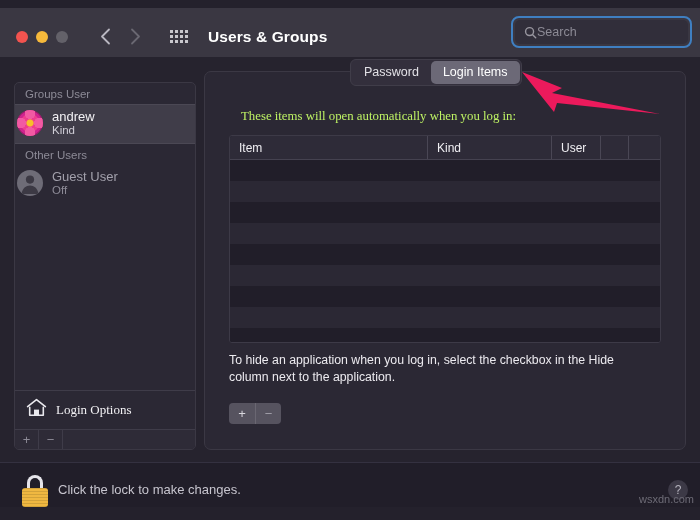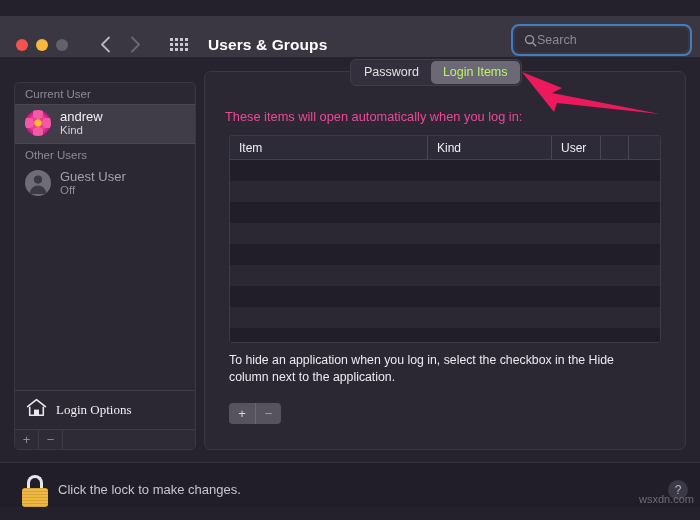--- a/index.html
+++ b/index.html
@@ -21,21 +21,21 @@
     position: relative;
     width: 700px;
     height: 520px;
     background: #24212c;
     overflow: hidden;
   }
 
   
   .titlebar {
     position: absolute;
-    left: 0; top: 16px;
+    left: 0; top: 8px;
     width: 700px; height: 57px;
     background: #3a3742;
     display: flex;
     align-items: center;
   }
 
   .traffic {
     display: flex;
     align-items: center;
     gap: 8px;
@@ -133,21 +133,21 @@
   .grouphdr {
     font-size: 11.5px;
     color: #8d8b97;
     padding: 5px 0 4px 10px;
   }
 
   .userrow {
     display: flex;
     align-items: center;
     gap: 9px;
-    padding: 4px 0 5px 10px;
+    padding: 4px 0 5px 2px;
   }
   .userrow.selected {
     background: #403d49;
     border-top: 1px solid #4b4854;
     border-bottom: 1px solid #4b4854;
   }
 
   .avatar {
     width: 26px; height: 26px;
     border-radius: 50%;
@@ -244,28 +244,29 @@
   }
   .tab {
     font-size: 12.5px;
     color: #e2e1e6;
     padding: 4px 12px 5px;
     border-radius: 5px;
     white-space: nowrap;
   }
   .tab.active {
     background: #6c6977;
+    color: #ffffff;
+  }
+
+  .panel-lead {
+    position: absolute;
+    left: 36px; top: 37px;
+    font-size: 12.8px;
     color: #bef264;
-  }
-
-  .panel-lead {
-    position: absolute;
-    left: 20px; top: 37px;
-    font-size: 12.8px;
-    color: #ec4899;
+    font-family: Liberation Serif, serif;
   }
 
   .table {
     position: absolute;
     left: 24px; top: 63px;
     width: 432px; height: 208px;
     background: #211e29;
     border: 1px solid #3d3a47;
     border-radius: 3px;
     overflow: hidden;
@@ -449,21 +450,21 @@
         </span>
         <span class="search-ph">Search</span>
       </div>
     </div>
   </div>
 
   <div class="content">
 
     <div class="sidebar">
 
-      <div class="grouphdr">Current User</div>
+      <div class="grouphdr">Groups User</div>
 
       <div class="userrow selected">
         <span class="avatar flower"></span>
         <span class="usertext">
           <div class="uname">andrew</div>
           <div class="usub">Kind</div>
         </span>
       </div>
 
       <div class="grouphdr">Other Users</div>

